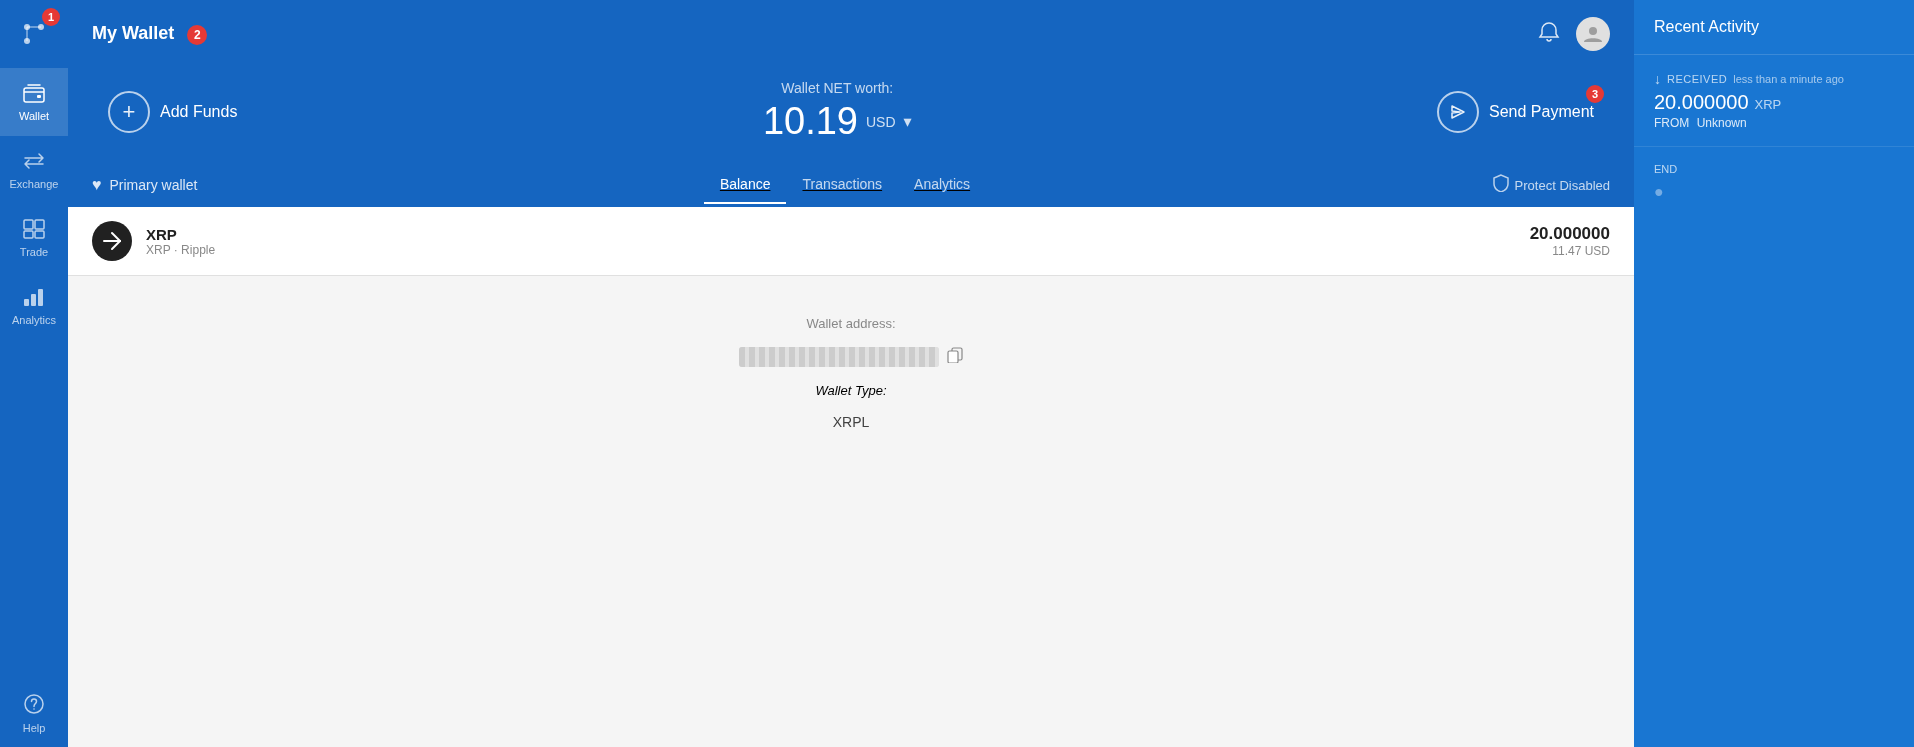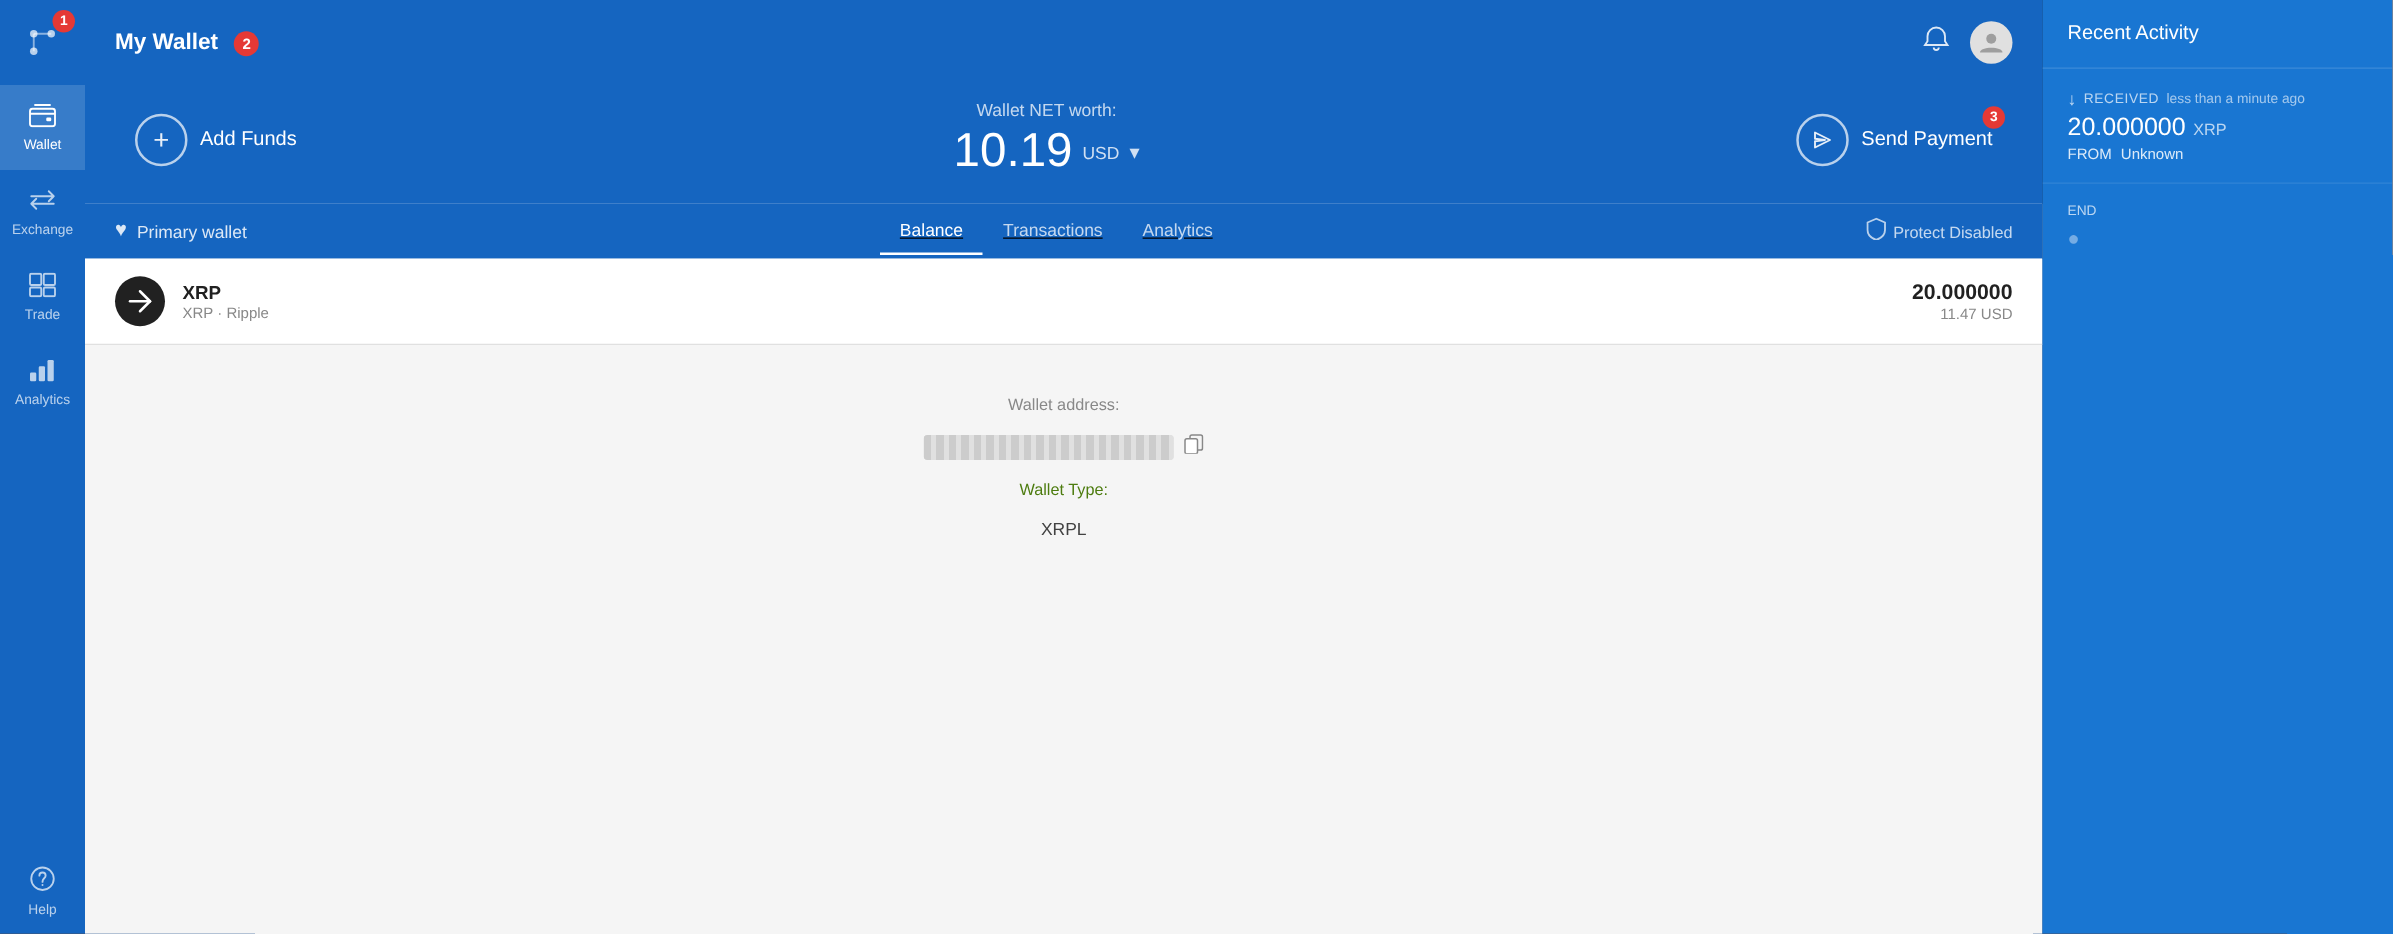--- a/index.html
+++ b/index.html
@@ -374,21 +374,22 @@
         #e0e0e0 6px, #e0e0e0 10px
       );
     }
     .copy-icon {
       color: #888;
       font-size: 16px;
       cursor: pointer;
     }
     .wallet-type-label {
       font-size: 13px;
-      color: #4d7c0f;
+      color: #000000;
+      font-style: italic;
     }
     .wallet-type-value {
       font-size: 14px;
       color: #424242;
       font-weight: 500;
     }
 
     
     .recent-activity {
       width: 280px;

